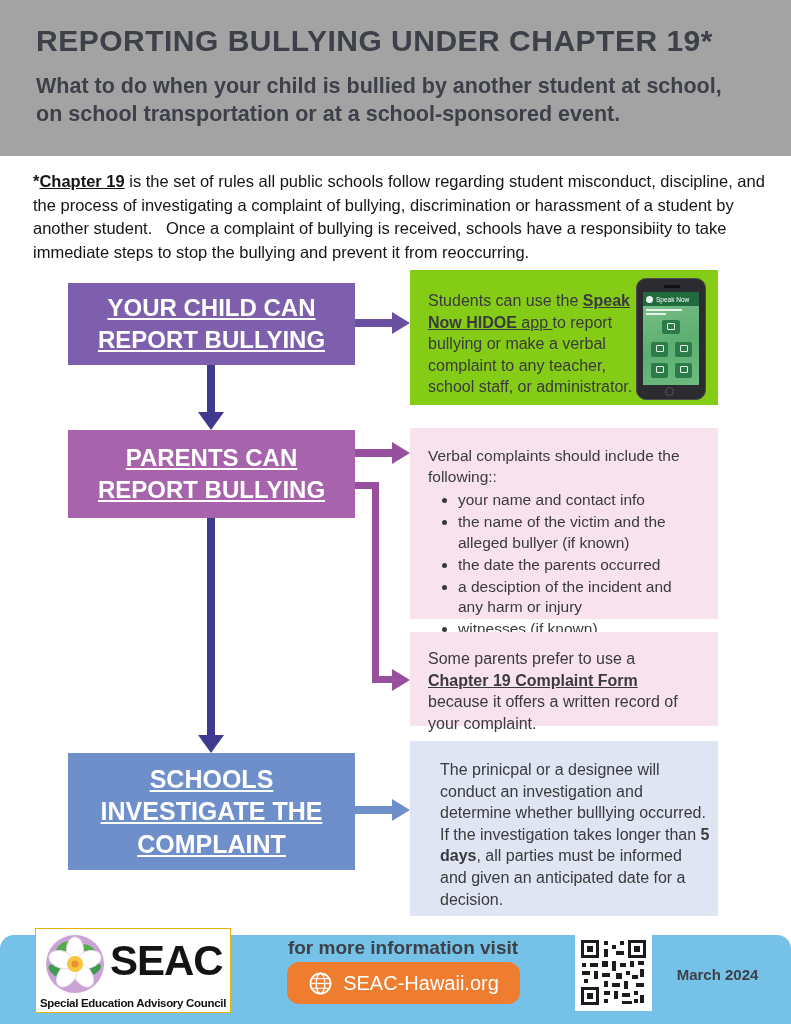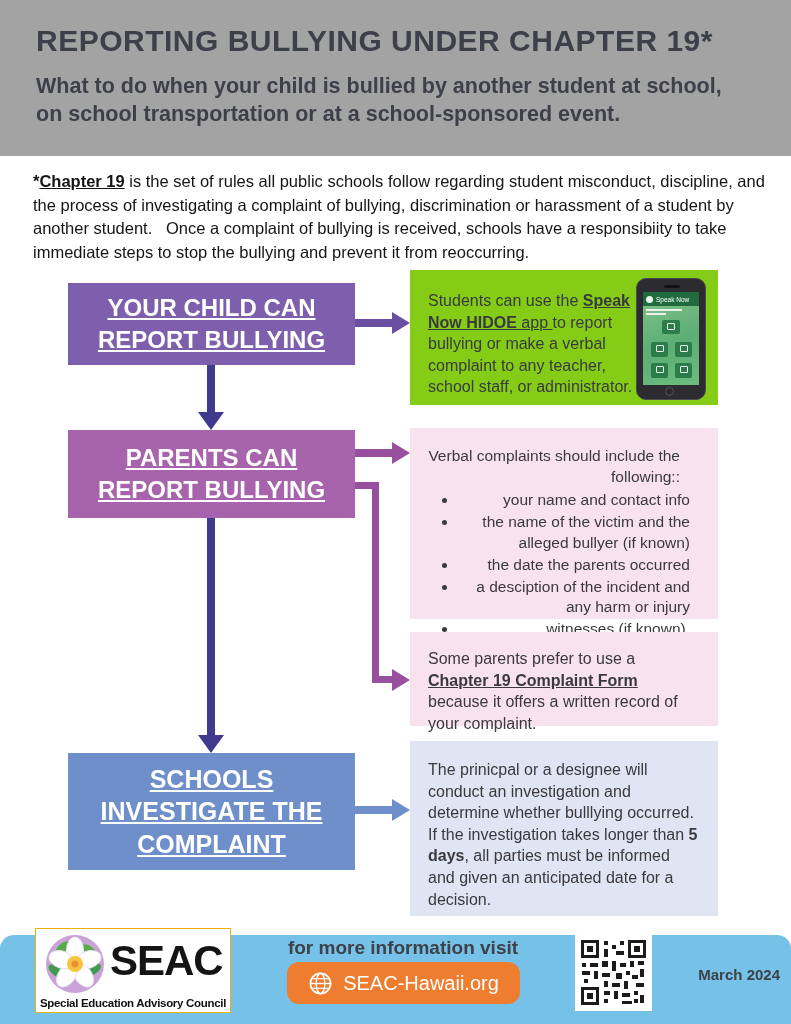--- a/index.html
+++ b/index.html
@@ -39,21 +39,21 @@
   .step-child   { top:283px; height:82px;  background:#7d5fad; font-size:24px; }
   .step-parents { top:430px; height:88px;  background:#a763ab; font-size:24px; }
   .step-schools { top:753px; height:117px; background:#6e8fca; font-size:25px; line-height:1.3; }
   
   .note {
     position:absolute; left:410px; width:308px;
     color:#3a3a3e; font-size:16px; line-height:1.35;
   }
   .note-child { top:270px; height:135px; background:#84cc16; padding:20px 18px; }
   .note-child .txt { width:218px; }
-  .note-verbal { top:428px; height:191px; background:#f8e2ee; padding:18px 16px 10px 18px; font-size:15.5px;text-align:right; }
+  .note-verbal { top:428px; height:191px; background:#f8e2ee; padding:18px 16px 10px 18px; font-size:15.5px; }
   .note-verbal ul { margin:2px 0 0 30px; }
   .note-verbal li { margin-bottom:1px; }
   .note-form { top:632px; height:94px; background:#f8e2ee; padding:16px 18px; }
   .note-invest { top:741px; height:175px; background:#dfe5f2; padding:18px 18px; }
   .u  { text-decoration:underline; }
   .bu { font-weight:bold; text-decoration:underline; }
   .b  { font-weight:bold; }
   
   .shaft { position:absolute; }
   .head-right { position:absolute; width:0; height:0;
@@ -109,21 +109,21 @@
     position:absolute; left:287px; top:962px; width:233px; height:42px;
     background:#ee7d2f; border-radius:12px; border:none; cursor:pointer;
     display:flex; align-items:center; justify-content:center; gap:10px;
     color:#ffffff; font-size:20px; font-family:"Liberation Sans", sans-serif;
   }
   .qr-box {
     position:absolute; left:575px; top:934px; width:77px; height:77px;
     background:#ffffff; display:flex; align-items:center; justify-content:center;
   }
   .footer-date {
-    position:absolute; left:655px; top:966px; width:125px; text-align:right;
+    position:absolute; left:655px; top:966px; width:125px; text-align:center;
     font-size:15px; font-weight:bold; color:#3e4148;
   }
 </style>
 </head>
 <body>
 
 <div class="page">
 
   <div class="header-band">
     <div class="page-title">REPORTING BULLYING UNDER CHAPTER 19*</div>
@@ -187,21 +187,21 @@
       <li style="width:232px;">a desciption of the incident and any harm or injury</li>
       <li style="width:232px;">witnesses (if known).</li>
     </ul>
   </div>
 
   <div class="note note-form">
     <div style="width:268px;"><span>Some parents prefer to use a </span><span class="bu">Chapter 19 Complaint Form</span><span> because it offers a written record of your complaint.</span></div>
   </div>
 
   <div class="note note-invest">
-    <div style="width:272px;"><span>The prinicpal or a designee will conduct an investigation and determine whether bulllying occurred. If the investigation takes longer than </span><span class="b">5 days</span><span>, all parties must be informed and given an anticipated date for a decision.</span></div>
+    <div style="width:272px;margin-left:12px;"><span>The prinicpal or a designee will conduct an investigation and determine whether bulllying occurred. If the investigation takes longer than </span><span class="b">5 days</span><span>, all parties must be informed and given an anticipated date for a decision.</span></div>
   </div>
 
   <div class="footer-band"></div>
 
   <div class="logo-box">
     <svg class="logo-circle" viewBox="0 0 60 60">
       <circle cx="30" cy="30" r="29" fill="#c9a2d6"></circle>
       <ellipse cx="13" cy="38" rx="11" ry="5" fill="#3f9b4f" transform="rotate(35 13 38)"></ellipse>
       <ellipse cx="47" cy="36" rx="10" ry="5" fill="#3f9b4f" transform="rotate(-30 47 36)"></ellipse>
       <ellipse cx="18" cy="14" rx="9" ry="4.5" fill="#56ab4a" transform="rotate(-40 18 14)"></ellipse>

